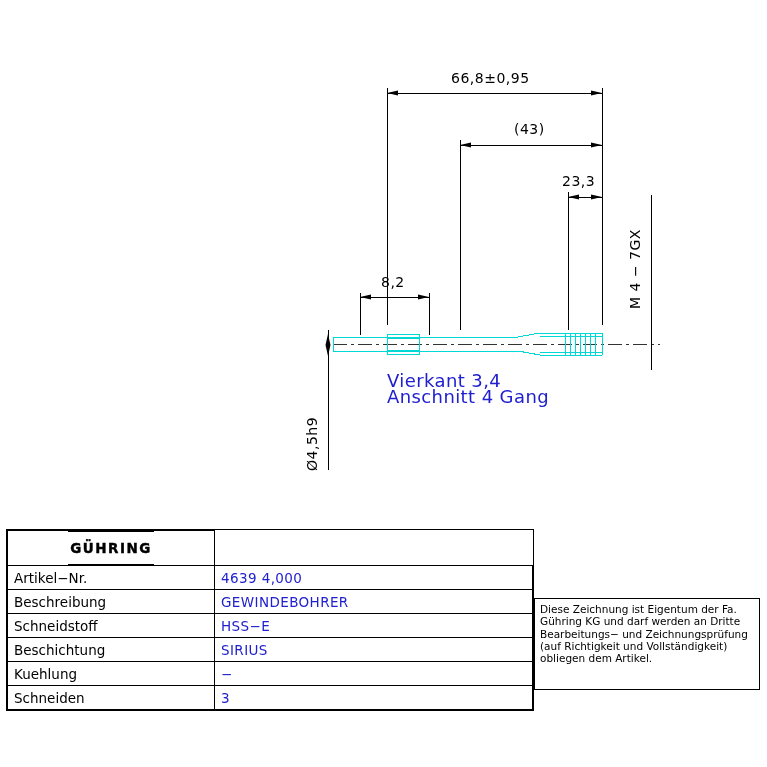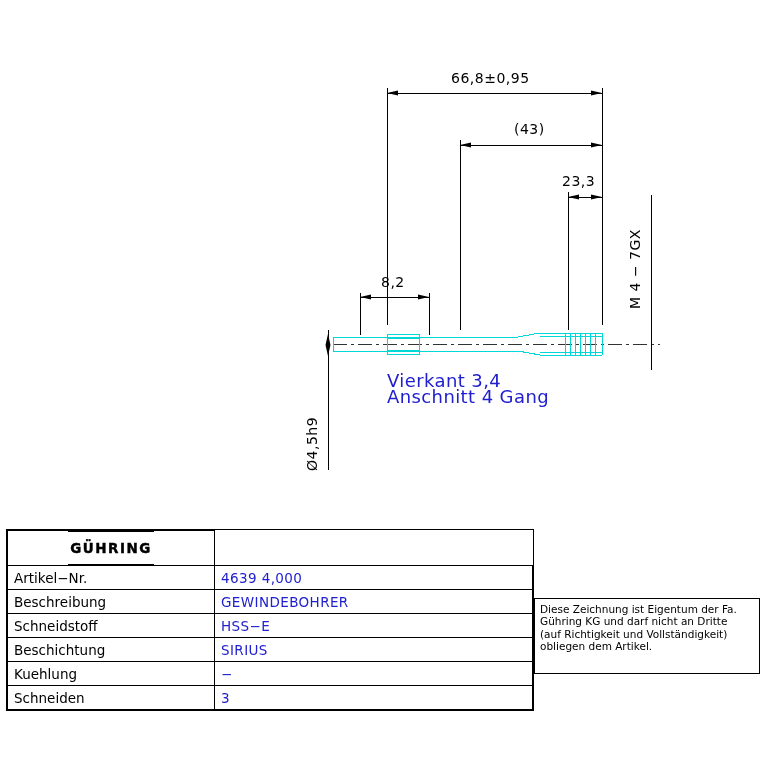--- a/index.html
+++ b/index.html
@@ -89,21 +89,21 @@
     padding: 8px 2px;
     border-top: 1px solid #000;
     border-bottom: 1px solid #000;
   }
   
   #notebox {
     position: absolute;
     left: 534px;
     top: 598px;
     width: 226px;
-    height: 76px;
+    height: 92px;
     border: 1px solid #000;
     box-sizing: border-box;
     padding: 4px 5px;
     background: #fff;
   }
   #notebox p {
     margin: 0;
     font-size: 10.5px;
     line-height: 12.3px;
     color: #000;
@@ -223,16 +223,17 @@
     <tr>
       <td class="label">Schneiden</td>
       <td class="value">3</td>
     </tr>
   </tbody>
     </table>
 </div>
 
 <div id="notebox">
   <p>Diese Zeichnung ist Eigentum der Fa.</p>
-  <p>Gühring KG und darf nicht an Dritte</p>
+  <p>Gühring KG und darf werden an Dritte</p>
+  <p>Bearbeitungs− und Zeichnungsprüfung</p>
   <p>(auf Richtigkeit und Vollständigkeit)</p>
   <p>obliegen dem Artikel.</p>
 </div>
 
 </body></html>

